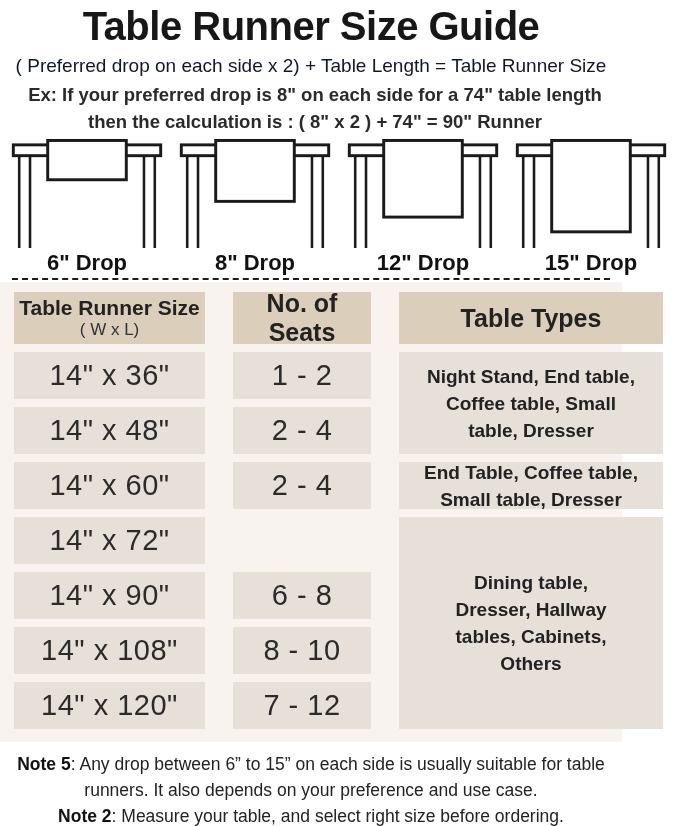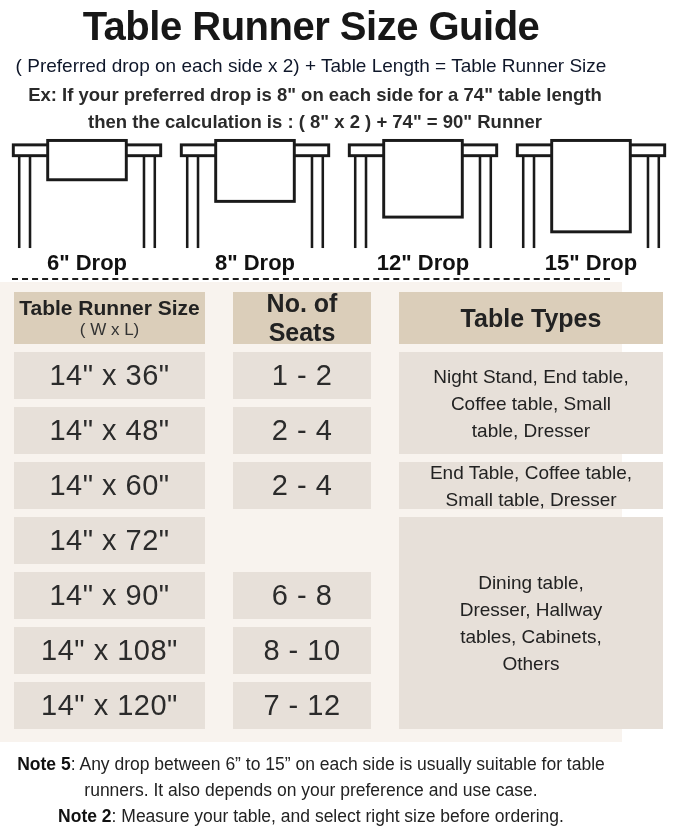--- a/index.html
+++ b/index.html
@@ -74,21 +74,21 @@
   .hcell .h-big{font-size:25px;font-weight:700;color:#222;}
   .dcell{
     background:var(--cell-bg);
     display:flex;align-items:center;justify-content:center;
     font-size:29px;font-weight:400;letter-spacing:0.5px;color:#2b2b2b;
   }
   .tcell{
     background:var(--cell-bg);
     display:flex;align-items:center;justify-content:center;
     text-align:center;white-space:pre-line;
-    font-size:19px;font-weight:400;line-height:27px;color:#222;
+    font-size:19px;font-weight:700;line-height:27px;color:#222;
     padding:16px 8px;
   }
 
   
   .notes{
     padding-top:9px;text-align:center;
     font-size:17.5px;line-height:26px;color:#222;
   }
   .notes b{font-weight:700;color:#111;}
 </style>

